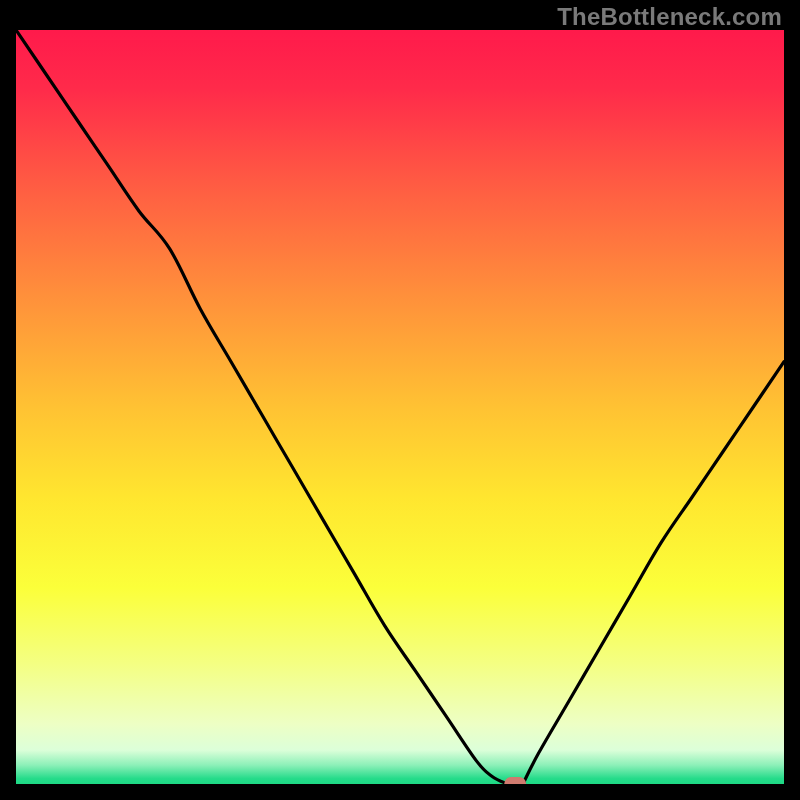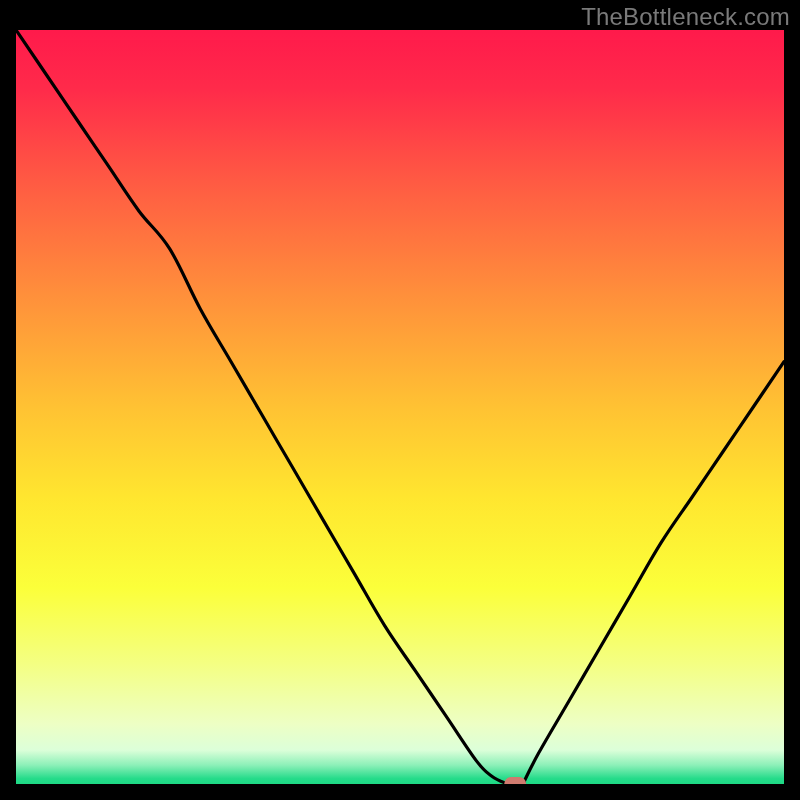--- a/index.html
+++ b/index.html
@@ -12,24 +12,24 @@
   }
   .frame {
     position: relative;
     width: 800px;
     height: 800px;
     background: #000000;
   }
   .watermark {
     position: absolute;
     top: 3px;
-    right: 10px;
+    right: 18px;
     font-family: Arial, Helvetica, sans-serif;
     font-size: 24px;
-    font-weight: 400;
+    font-weight: 700;
     color: #7a7a7a;
     letter-spacing: 0.2px;
     user-select: none;
   }
   svg.plot {
     position: absolute;
     left: 16px;
     top: 30px;
     width: 768px;
     height: 754px;

